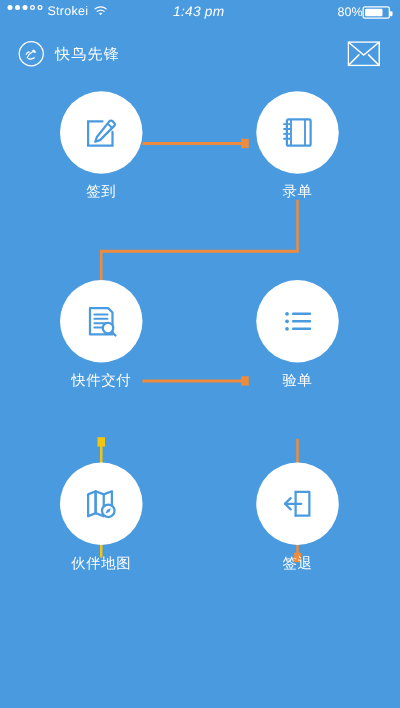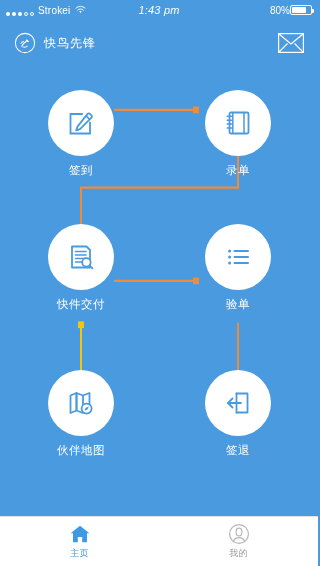--- a/index.html
+++ b/index.html
@@ -30,21 +30,21 @@
     display: flex;
     align-items: center;
     padding: 0 6px;
     color: #ffffff;
     font-size: 10px;
     position: relative;
     box-sizing: border-box;
   }
   .sb-left {
     display: flex;
-    align-items: flex-end;
+    align-items: flex-start;
     gap: 4px;
   }
   .sb-dots {
     display: flex;
     align-items: center;
     gap: 2px;
   }
   .sb-dots i {
     display: block;
     width: 4px;
@@ -172,21 +172,21 @@
     letter-spacing: .5px;
     white-space: nowrap;
   }
   .node-icon {
     width: 34px;
     height: 34px;
     display: block;
   }
 
   
-  .n-r1 { top: 24px; font-family: Liberation Mono, monospace; }
+  .n-r1 { top: 7px; font-family: Liberation Mono, monospace; }
   .n-r2 { top: 158px; }
   .n-r3 { top: 304px; }
   .n-left  { left: 40px; }
   .n-right { left: 197px; }
 
   
   .tab-bar {
     flex: 0 0 49px;
     height: 49px;
     background: #ffffff;
@@ -379,34 +379,14 @@
             <path d="M20 17H7" stroke="#4a9ae0" stroke-width="1.8" stroke-linecap="round"></path>
             <path d="M11.5 12.5 7 17 11.5 21.5" stroke="#4a9ae0" stroke-width="1.8" stroke-linecap="round" stroke-linejoin="round"></path>
           </svg>
         </span>
       </div>
       <div class="node-label">签退</div>
     </div>
 
   </div>
 
-  <div class="tab-bar">
-    <div class="tab active">
-      <span class="tab-icon">
-        <svg viewBox="0 0 24 24" width="22" height="22">
-          <path d="M12 3 1.8 11.2h2.6V21h5.2v-5.6h4.8V21h5.2v-9.8h2.6L12 3Z" fill="#3d9ae2"></path>
-        </svg>
-      </span>
-      <span class="tab-label">主页</span>
-    </div>
-    <div class="tab inactive">
-      <span class="tab-icon">
-        <svg viewBox="0 0 24 24" width="22" height="22" fill="none">
-          <circle cx="12" cy="12" r="10.3" stroke="#b6b6b6" stroke-width="1.3"></circle>
-          <path d="M12 5.6c2 0 3.2 1.7 3.2 4.1 0 2.4-1.4 4.3-3.2 4.3s-3.2-1.9-3.2-4.3c0-2.4 1.2-4.1 3.2-4.1Z" stroke="#b6b6b6" stroke-width="1.3"></path>
-          <path d="M5.6 21c.9-3.1 3.4-5 6.4-5s5.5 1.9 6.4 5" stroke="#b6b6b6" stroke-width="1.3"></path>
-        </svg>
-      </span>
-      <span class="tab-label">我的</span>
-    </div>
-  </div>
 
 </div>
 
 </body></html>

